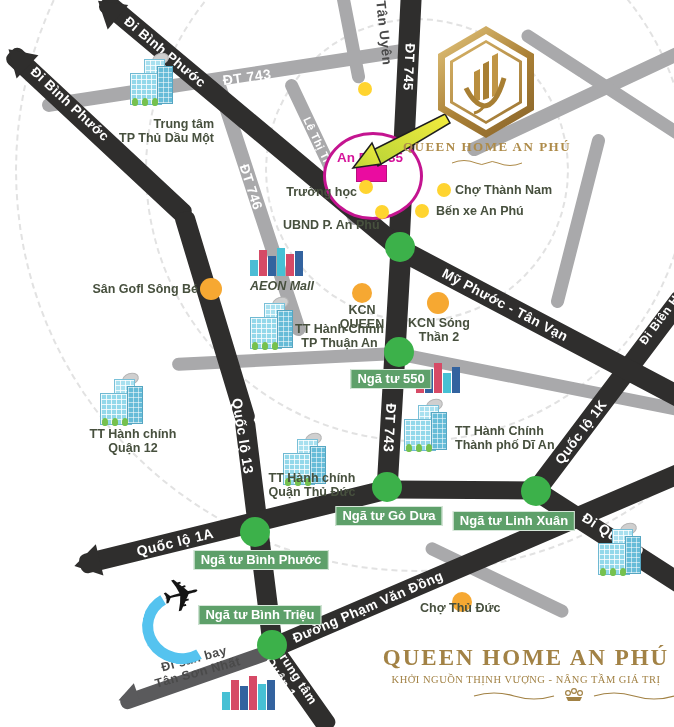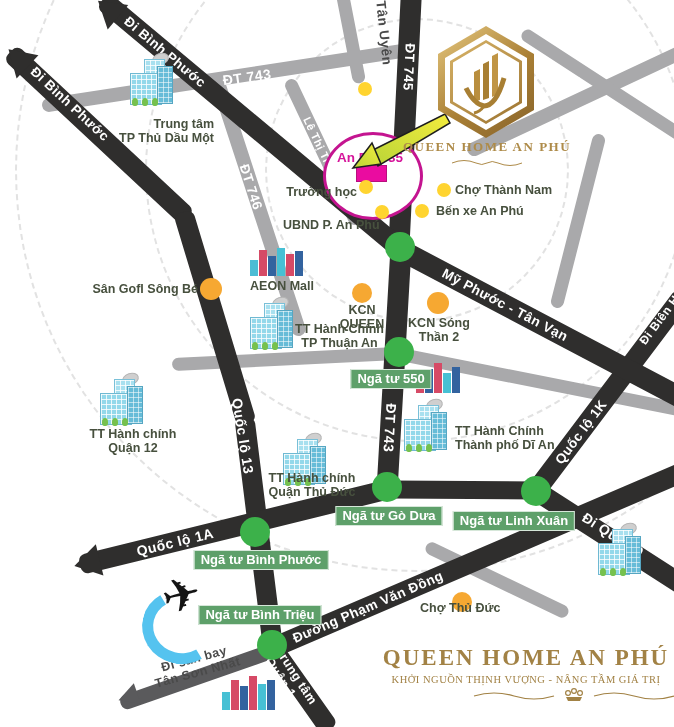--- a/index.html
+++ b/index.html
@@ -239,21 +239,21 @@
     <span style="height:18px;background:#47c0d4;"></span>
       <span style="height:30px;background:#d64a66;"></span>
     <span style="height:24px;background:#33639f;"></span>
       <span style="height:34px;background:#d64a66;"></span>
     <span style="height:26px;background:#47c0d4;"></span>
       <span style="height:30px;background:#33639f;"></span>
   </div>
 
   <div class="place-label" style="left:92px;top:110px;width:122px;text-align:right;margin-top:8px;">Trung tâm
 TP Thủ Dầu Một</div>
-  <div class="place-label" style="left:244px;top:280px;width:76px;text-align:center;">AEON Mall</div>
+  <div class="place-label" style="left:244px;top:280px;width:76px;text-align:center;font-style:italic;">AEON Mall</div>
   <div class="place-label" style="left:292px;top:323px;width:95px;text-align:center;">TT Hành Chính
 TP Thuận An</div>
   <div class="place-label" style="left:78px;top:428px;width:110px;text-align:center;">TT Hành chính
 Quận 12</div>
   <div class="place-label" style="left:455px;top:425px;width:112px;">TT Hành Chính
 Thành phố Dĩ An</div>
   <div class="place-label" style="left:266px;top:472px;width:92px;text-align:center;">TT Hành chính
 Quận Thủ Đức</div>
 
   <div class="swoosh" style="left:142px;top:590px;"></div>

